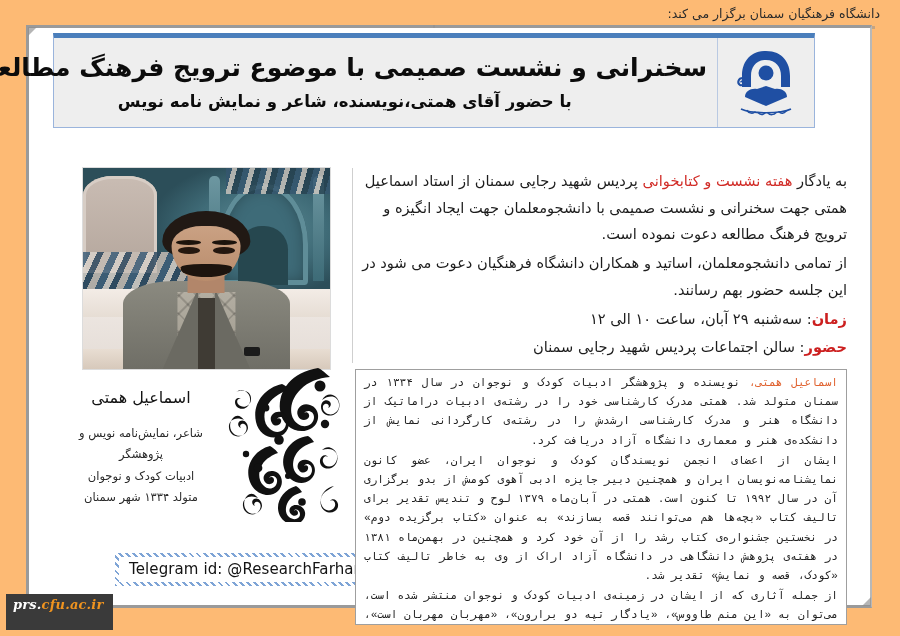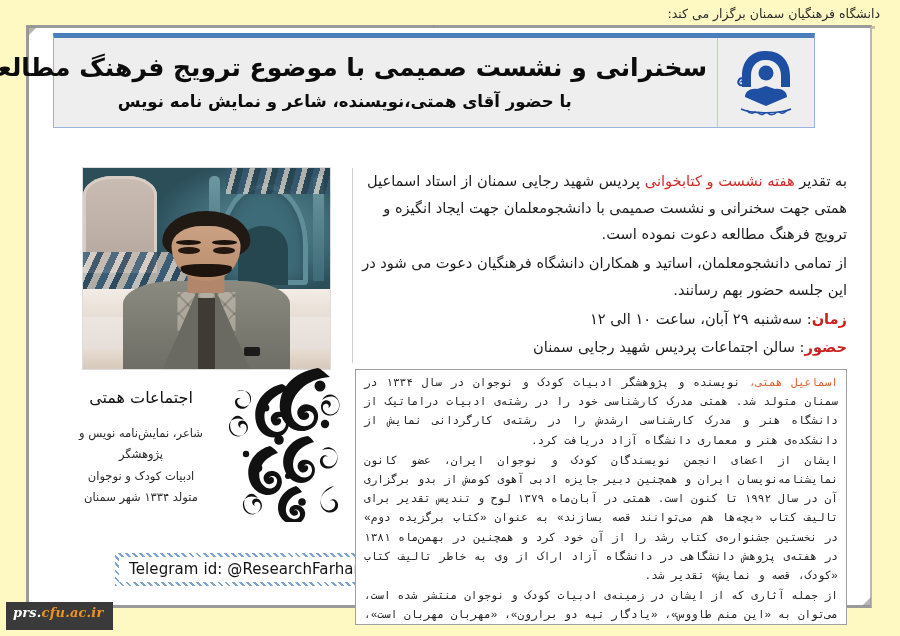--- a/index.html
+++ b/index.html
@@ -12,21 +12,21 @@
     height: 636px;
     overflow: hidden;
     font-family: "DejaVu Sans", "Liberation Sans", sans-serif;
     position: relative;
   }
 
   
   #poster-root {
     position: absolute;
     inset: 0;
-    background: #fef9c3;
+    background: #fdba74;
   }
 
   .page-frame {
     position: absolute;
     left: 26px;
     top: 25px;
     width: 846px;
     height: 583px;
     border-top: 3px solid #9a9a9a;
     border-left: 3px solid #9a9a9a;
@@ -362,21 +362,21 @@
     text-align: justify;
   }
   .bio-name { color: #e0622f; }
 
   
   .watermark {
     position: absolute;
     left: 6px;
     bottom: 6px;
     background: #3a3a3a;
-    padding: 3px 9px 10px 7px;
+    padding: 3px 9px 18px 7px;
     font-size: 13px;
     font-weight: bold;
     font-style: italic;
     font-family: "DejaVu Serif", "Liberation Serif", serif;
     letter-spacing: .2px;
   }
   .wm-a { color: #ffffff; }
   .wm-b { color: #f0941f; }
 </style>
 </head>
@@ -460,30 +460,30 @@
       <circle cx="80" cy="140" r="3.8"></circle>
       <circle cx="44" cy="46" r="3.4"></circle>
       <circle cx="24" cy="92" r="3.2"></circle>
       <circle cx="66" cy="114" r="3"></circle>
       <path d="M112 124 C102 126 96 136 100 144 C103 150 111 150 113 144 C114 140 111 137 108 139 C110 136 115 137 116 142 C117 149 109 153 103 149 C97 145 97 135 103 130 C106 128 109 126 112 124 Z"></path>
       <path d="M14 30 C22 26 30 30 29 38 C28 45 20 47 16 42 C14 39 16 36 19 37 C17 35 13 36 13 40 C13 46 20 49 25 45 C30 41 29 32 23 29 C20 27 17 28 14 30 Z"></path>
     </g>
   </svg>
 
   <div class="left-info">
-    <div class="li-name">اجتماعات همتی</div>
+    <div class="li-name">اسماعیل همتی</div>
     <div class="li-line">شاعر، نمایش‌نامه نویس و پژوهشگر</div>
     <div class="li-line">ادبیات کودک و نوجوان</div>
     <div class="li-line">متولد ۱۳۳۴ شهر سمنان</div>
   </div>
 
   <div class="telegram-box">Telegram id: @ResearchFarhangian</div>
 
   <div class="body-block">
-    <p><span>به تقدیر </span><span class="hl-red">هفته نشست و کتابخوانی</span><span> پردیس شهید رجایی سمنان از استاد اسماعیل همتی جهت سخنرانی و نشست صمیمی با دانشجومعلمان جهت ایجاد انگیزه و ترویج فرهنگ مطالعه دعوت نموده است.</span></p>
+    <p><span>به یادگار </span><span class="hl-red">هفته نشست و کتابخوانی</span><span> پردیس شهید رجایی سمنان از استاد اسماعیل همتی جهت سخنرانی و نشست صمیمی با دانشجومعلمان جهت ایجاد انگیزه و ترویج فرهنگ مطالعه دعوت نموده است.</span></p>
     <p>از تمامی دانشجومعلمان، اساتید و همکاران دانشگاه فرهنگیان دعوت می شود در این جلسه حضور بهم رسانند.</p>
     <p><span class="lbl-red">زمان</span><span>: سه‌شنبه ۲۹ آبان، ساعت ۱۰ الی ۱۲</span></p>
     <p><span class="lbl-red">حضور</span><span>: سالن اجتماعات پردیس شهید رجایی سمنان</span></p>
   </div>
 
   <div class="bio-box">
     <p><span class="bio-name">اسماعیل همتی،</span><span> نویسنده و پژوهشگر ادبیات کودک و نوجوان در سال ۱۳۳۴ در سمنان متولد شد. همتی مدرک کارشناسی خود را در رشته‌ی ادبیات دراماتیک از دانشگاه هنر و مدرک کارشناسی ارشدش را در رشته‌ی کارگردانی نمایش از دانشکده‌ی هنر و معماری دانشگاه آزاد دریافت کرد.</span></p>
     <p>ایشان از اعضای انجمن نویسندگان کودک و نوجوان ایران، عضو کانون نمایشنامه‌نویسان ایران و همچنین دبیر جایزه ادبی آهوی کومش از بدو برگزاری آن در سال ۱۹۹۲ تا کنون است. همتی در آبان‌ماه ۱۳۷۹ لوح و تندیس تقدیر برای تالیف کتاب «بچه‌ها هم می‌توانند قصه بسازند» به عنوان «کتاب برگزیده دوم» در نخستین جشنواره‌ی کتاب رشد را از آن خود کرد و همچنین در بهمن‌ماه ۱۳۸۱ در هفته‌ی پژوهش دانشگاهی در دانشگاه آزاد اراک از وی به خاطر تالیف کتاب «کودک، قصه و نمایش» تقدیر شد.</p>
     <p>از جمله آثاری که از ایشان در زمینه‌ی ادبیات کودک و نوجوان منتشر شده است، می‌توان به «این منم طاووس»، «یادگار تپه دو برارون»، «مهربان مهربان است»، «موجودی به نام اولی»، «موجودی به نام گول»، «تمرین خلاقیت (روش‌های رشد ذهن)»، «کودک و قصه (روش‌های آفرینش قصه)»، «یک پیاله آب برای مادر» و «گنجشک‌های همسایه کویر» اشاره کرد.</p>
   </div>

